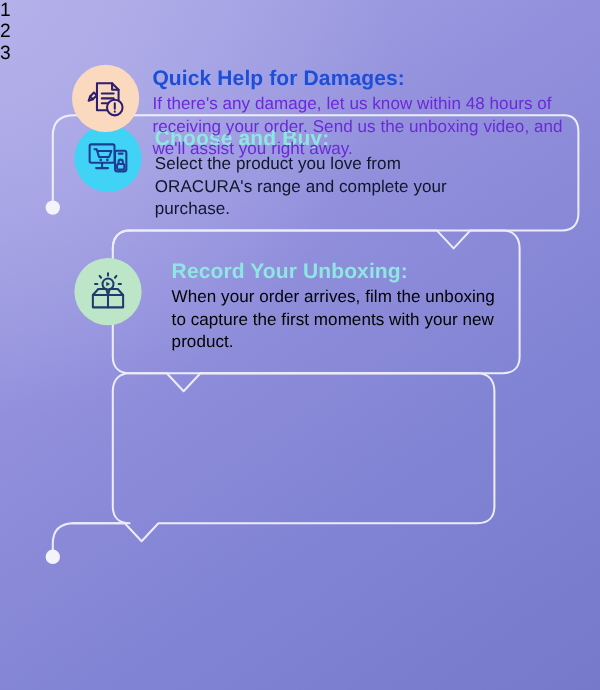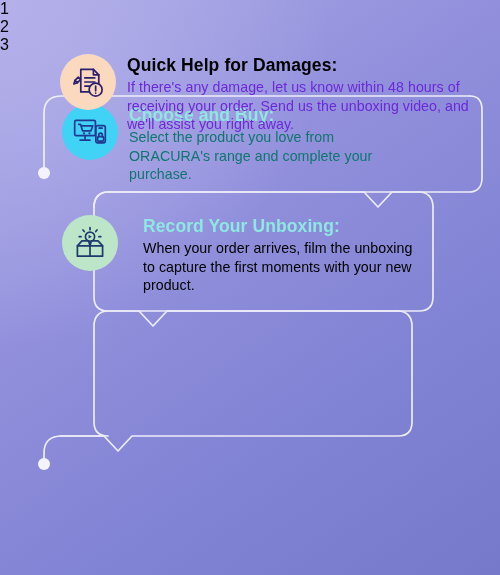--- a/index.html
+++ b/index.html
@@ -120,21 +120,21 @@
         <circle cx="13.3" cy="21.4" r="1.25" fill="#1f3a93" stroke="none"></circle>
         <circle cx="19.4" cy="21.4" r="1.25" fill="#1f3a93" stroke="none"></circle>
         <rect x="26.5" y="13" width="10.5" height="19" rx="1.9"></rect>
         <path d="M30 15.6h3.5"></path>
         <path d="M29.8 25.2v-2.1a1.95 1.95 0 0 1 3.9 0v2.1"></path>
         <rect x="28.4" y="25.2" width="6.7" height="5" rx="1"></rect>
       </svg>
     </div>
     <div class="copy">
       <div class="card-title" style="color:#8ee7e0">Choose and Buy:</div>
-      <div class="card-body" style="color:#0f766e">Select the product you love from ORACURA's range and complete your purchase.</div>
+      <div class="card-body" style="color:#0f172a">Select the product you love from ORACURA's range and complete your purchase.</div>
     </div>
   </div>
 
   <div class="card" id="card-2">
     <div class="icon-badge" style="background:#bde6c8">
       <svg width="36" height="36" viewBox="0 0 40 40" fill="none" stroke="#1f3a6e" stroke-width="1.9" stroke-linecap="round" stroke-linejoin="round">
         <circle cx="20" cy="13" r="5.1"></circle>
         <path d="M18.4 10.9l3.6 2.1-3.6 2.1z" fill="#1f3a6e" stroke="none"></path>
         <path d="M20 5.2V3M13.6 7.2l-1.4-1.7M26.4 7.2l1.4-1.7M10.1 13H8M29.9 13H32"></path>
         <path d="M6 23.2h28v11.4H6z"></path>
@@ -154,18 +154,18 @@
         <path d="M12 6h14l6 6v19H12z"></path>
         <path d="M26 6v6h6"></path>
         <path d="M16.5 15.5h11M16.5 20h11M16.5 24.5h8"></path>
         <path d="M9.2 14.6l-3.6 3.6 2.6 2.6 3.6-3.6z"></path>
         <path d="M5.6 18.2l-1.3 4 4-1.3"></path>
         <circle cx="28.5" cy="28.5" r="7.2" fill="#fbd9bf"></circle>
         <path d="M28.5 24.6v5M28.5 32.2v.1"></path>
       </svg>
     </div>
     <div class="copy">
-      <div class="card-title" style="color:#000000">Quick Help for Damages:</div>
+      <div class="card-title" style="color:#1d4ed8">Quick Help for Damages:</div>
       <div class="card-body" style="color:#6d28d9">If there's any damage, let us know within 48 hours of receiving your order. Send us the unboxing video, and we'll assist you right away.</div>
     </div>
   </div>
 
 </div>
 
 </body></html>

